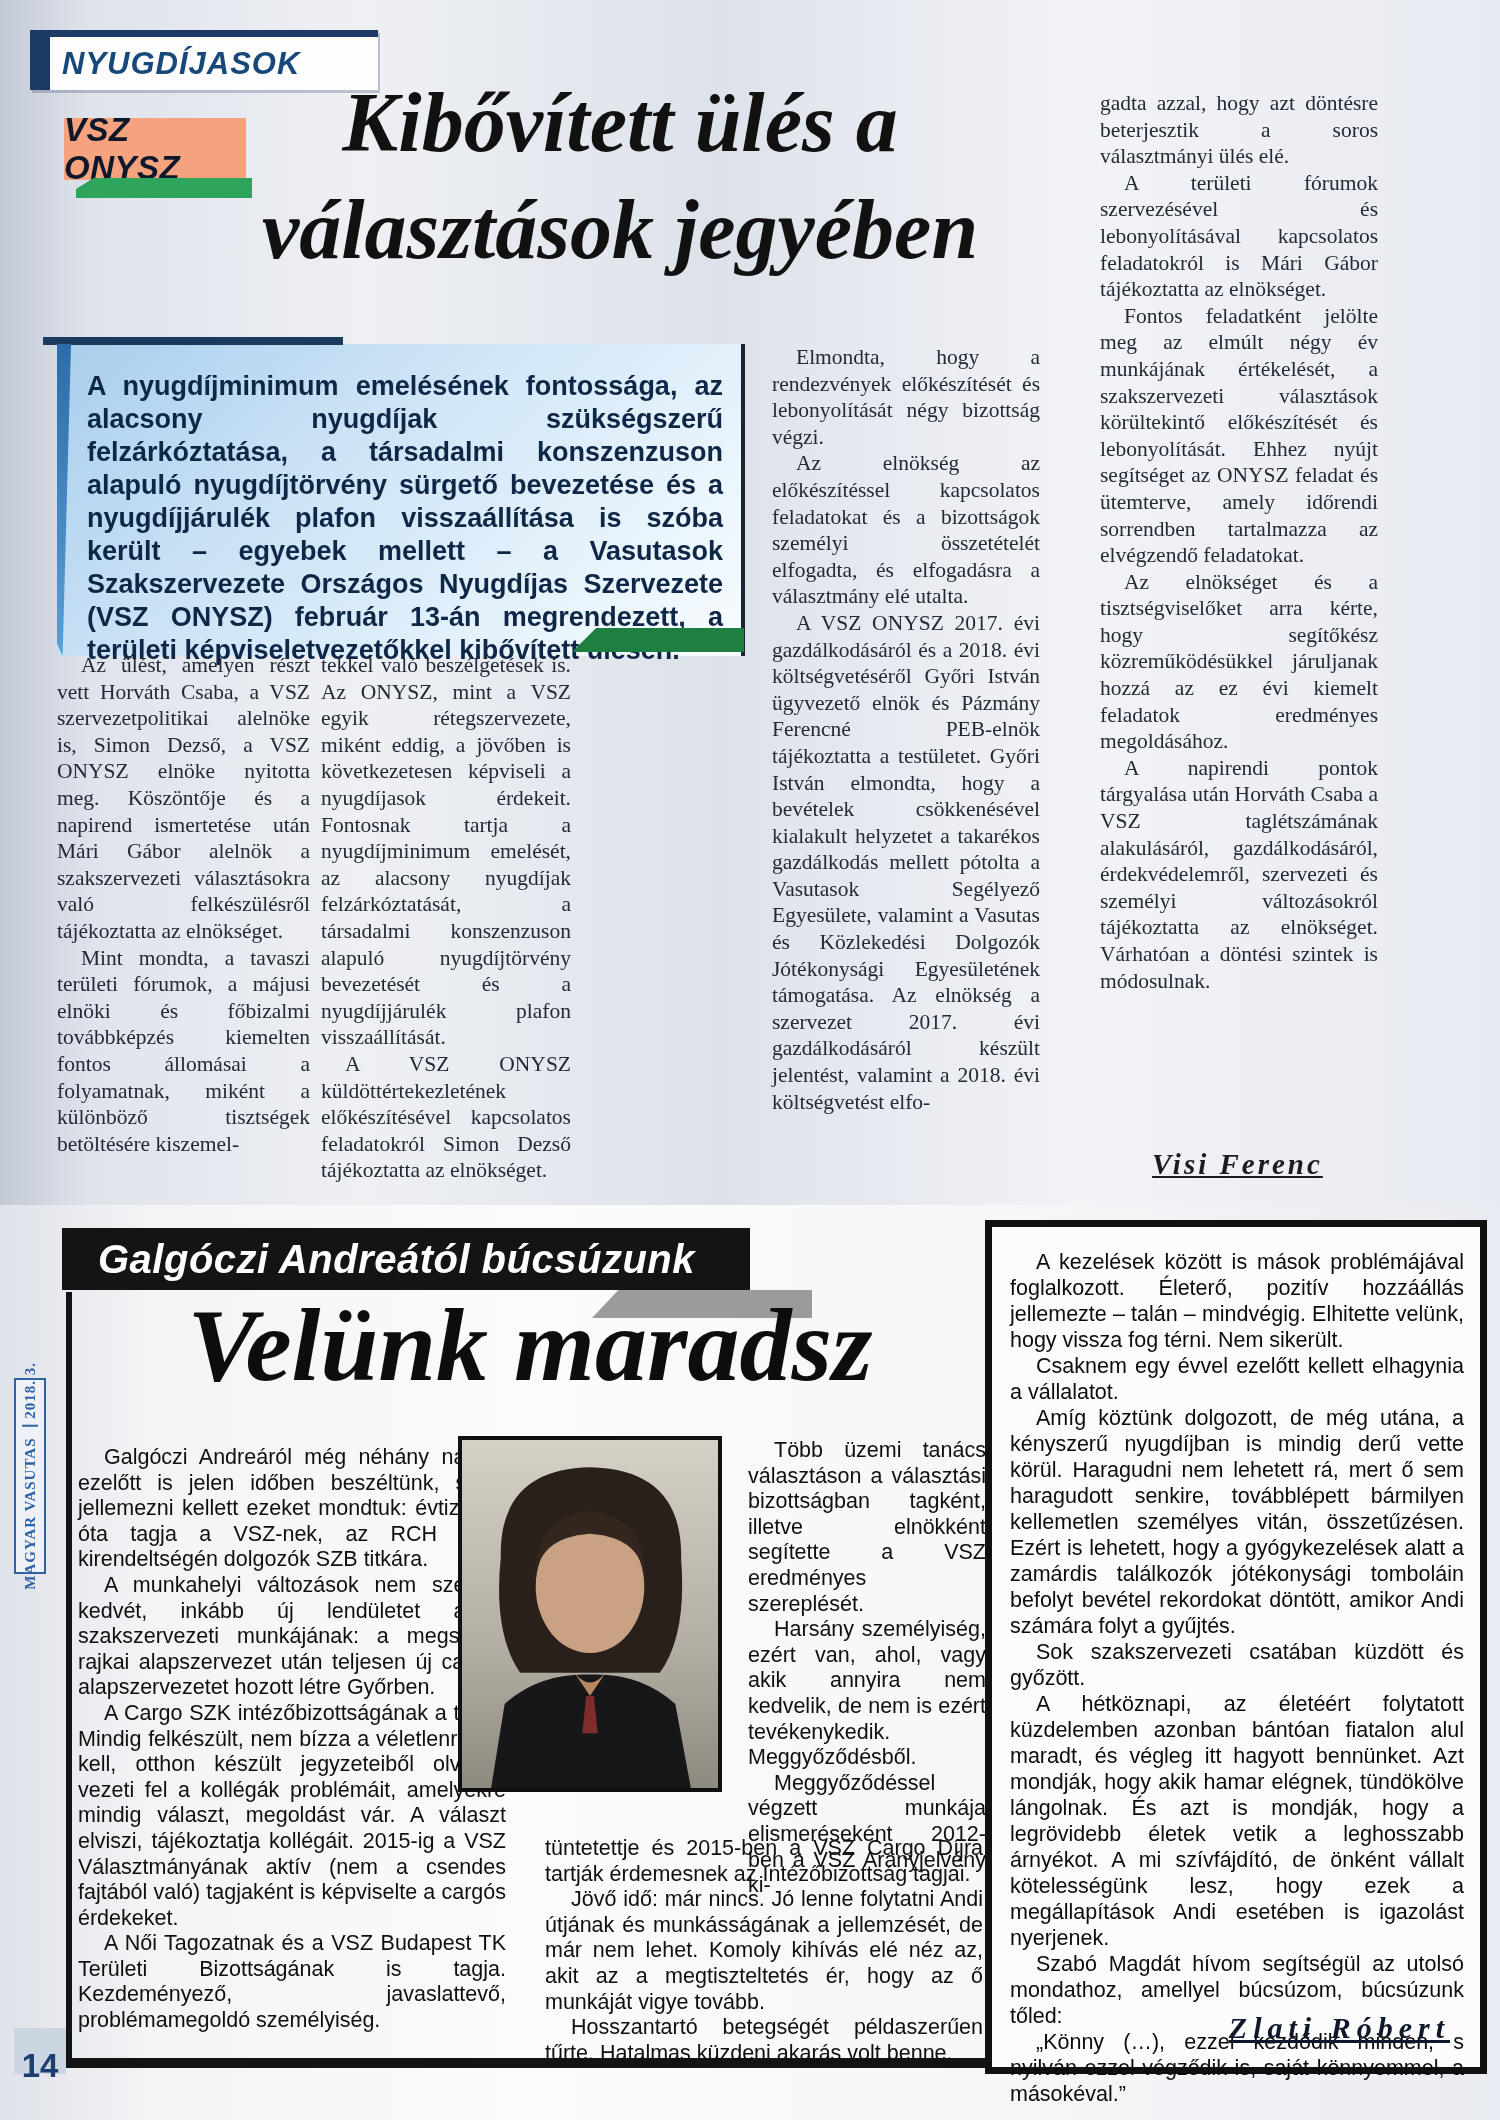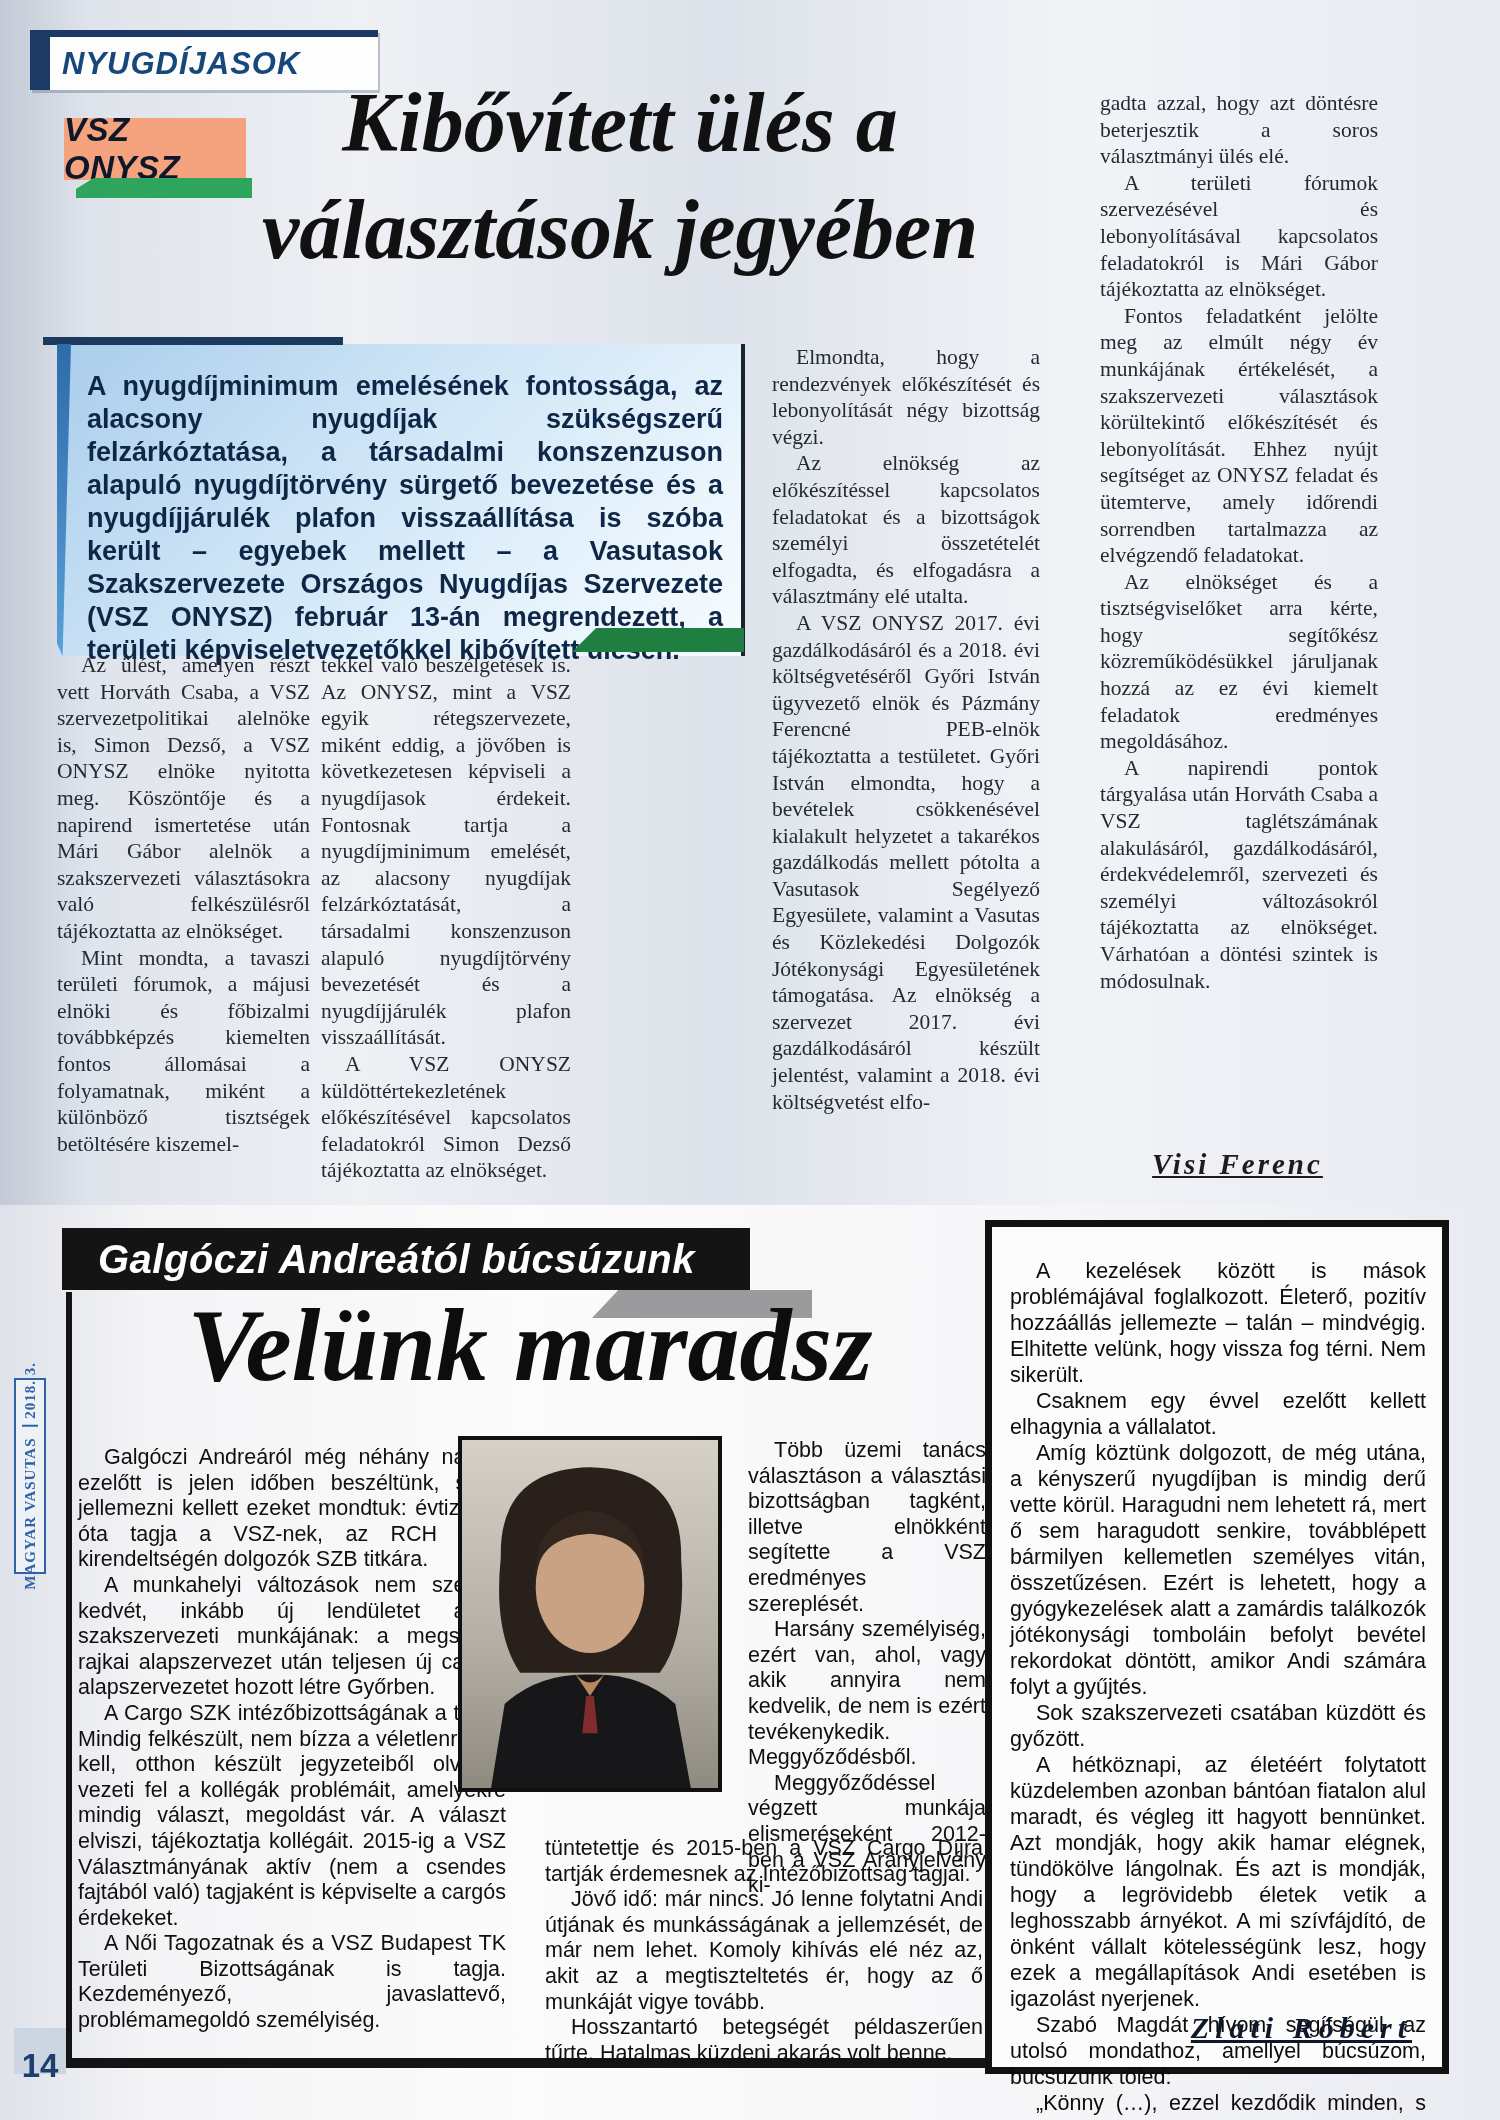--- a/index.html
+++ b/index.html
@@ -60,22 +60,22 @@
 
   .sanscol{position:absolute;font-family:"Liberation Sans",sans-serif;font-size:21.5px;line-height:25.6px;
         color:#0f0f0f;text-align:justify;}
   .sanscol p{margin:0;text-indent:26px;}
   .sanscol.cont p:first-child{text-indent:0;}
 
   .photo{position:absolute;left:458px;top:1436px;width:264px;height:356px;border:4px solid #101010;
         box-sizing:border-box;background:#b9b4aa;}
   .photo svg{display:block;width:100%;height:100%;}
 
-  .colC-box{position:absolute;left:985px;top:1220px;width:464px;height:854px;box-sizing:border-box;
-        border:7px solid #111;background:#fcfcfc;padding:31px 16px 0 18px;}
+  .colC-box{position:absolute;left:985px;top:1220px;width:502px;height:854px;box-sizing:border-box;
+        border:7px solid #111;background:#fcfcfc;padding:22px 16px 0 18px;}
   .colC-box .sanscol-in{font-family:"Liberation Sans",sans-serif;font-size:21.5px;line-height:26px;
         color:#0c0c0c;text-align:justify;}
   .colC-box .sanscol-in p{margin:0;text-indent:26px;}
   .sig2{position:absolute;right:30px;bottom:22px;font-family:"Liberation Serif",serif;font-style:italic;
         font-weight:bold;font-size:30px;letter-spacing:6px;color:#0f172a;text-decoration:underline;}
 
   
   .spine{position:absolute;left:14px;top:1378px;width:32px;height:196px;border:2px solid #2f63a7;
         box-sizing:border-box;display:flex;align-items:center;justify-content:center;background:#eef1f6;}
   .spine .vtext{writing-mode:vertical-rl;transform:rotate(180deg);font-family:"Liberation Serif",serif;

